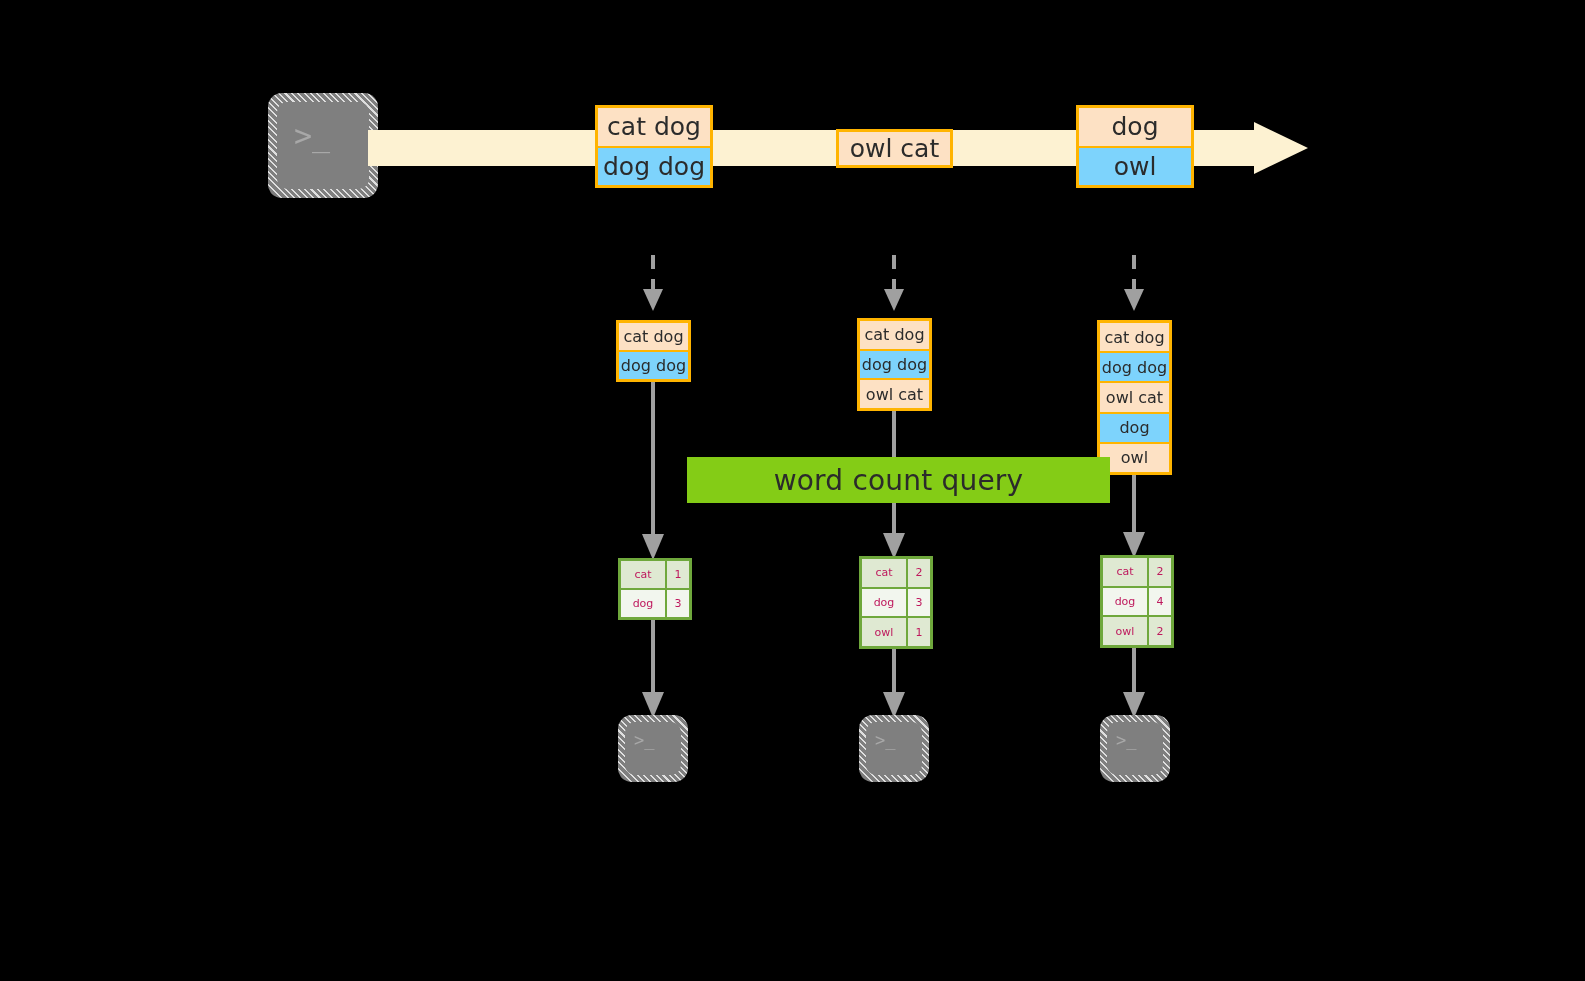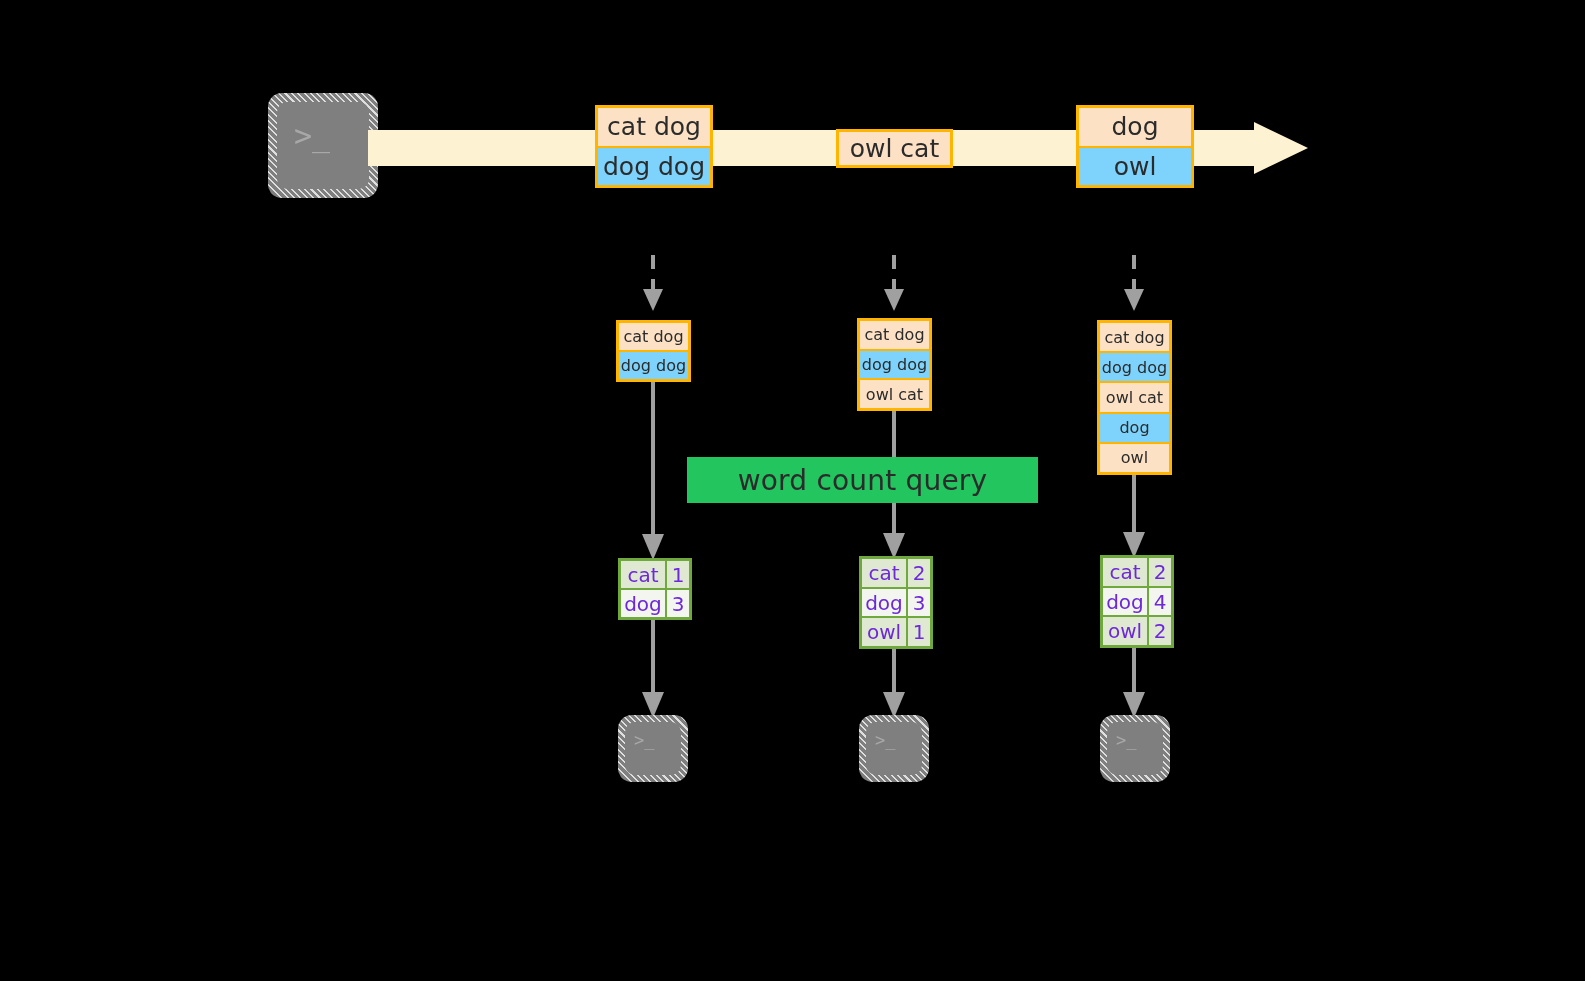--- a/index.html
+++ b/index.html
@@ -99,37 +99,37 @@
     flex: 1 1 auto;
     display: flex;
     box-sizing: border-box;
   }
   .gbox .grow + .grow { border-top: 2px solid #6fa83c; }
   .gbox .gcell {
     box-sizing: border-box;
     display: flex;
     align-items: center;
     justify-content: center;
-    font-size: 20px;
-    color: #6d28d9;
+    font-size: 11px;
+    color: #be185d;
     white-space: nowrap;
   }
   .gbox .gcell.k { width: 48px; }
   .gbox .gcell.v { width: 26px; border-left: 2px solid #6fa83c; }
   .gbox .grow.tint .gcell { background: #dfe9d2; }
   .gbox .grow.plain .gcell { background: #f2f6ee; }
 
   
   .query-banner {
     position: absolute;
     left: 687px;
     top: 457px;
-    width: 351px;
+    width: 423px;
     height: 46px;
-    background: #22c55e;
+    background: #84cc16;
     display: flex;
     align-items: center;
     justify-content: center;
   }
   .query-banner .qtext {
     font-size: 28px;
     color: #2b2b2b;
     white-space: nowrap;
     letter-spacing: 0.2px;
   }

